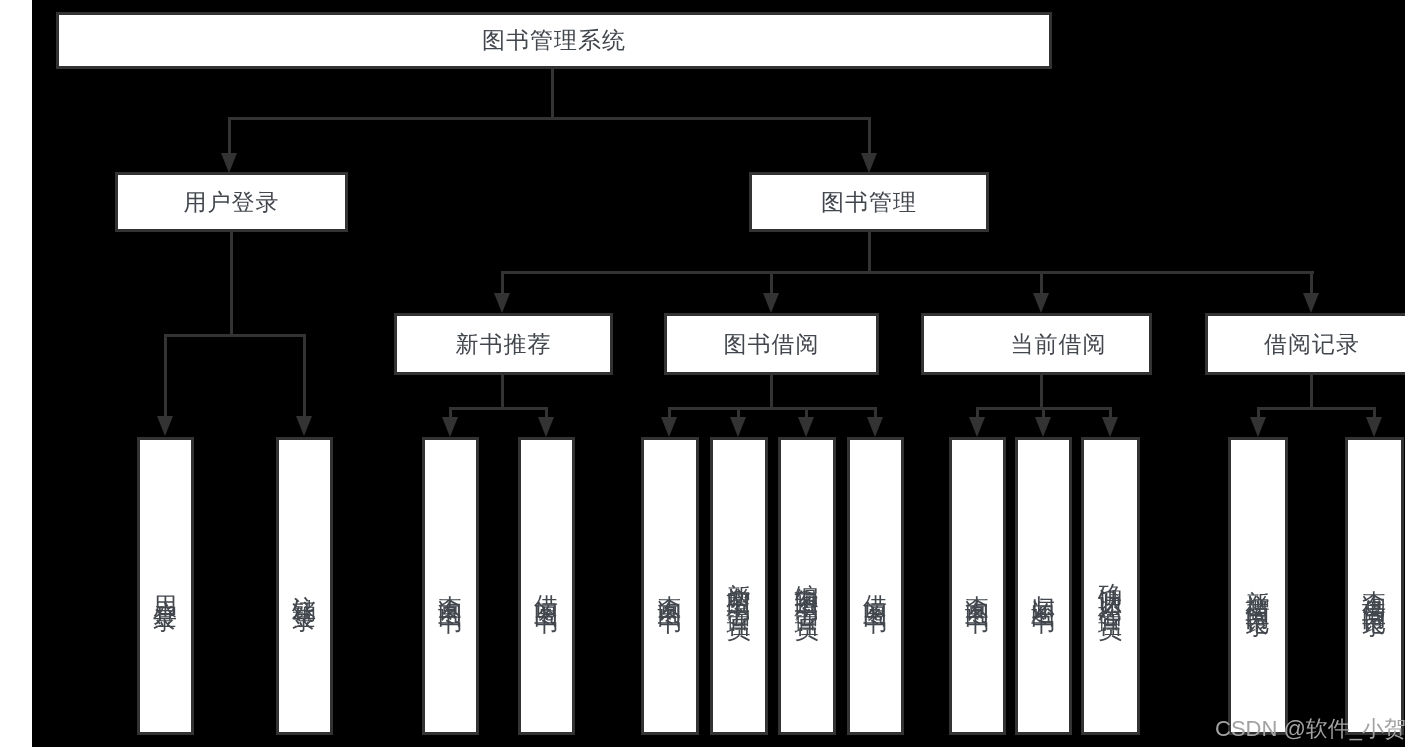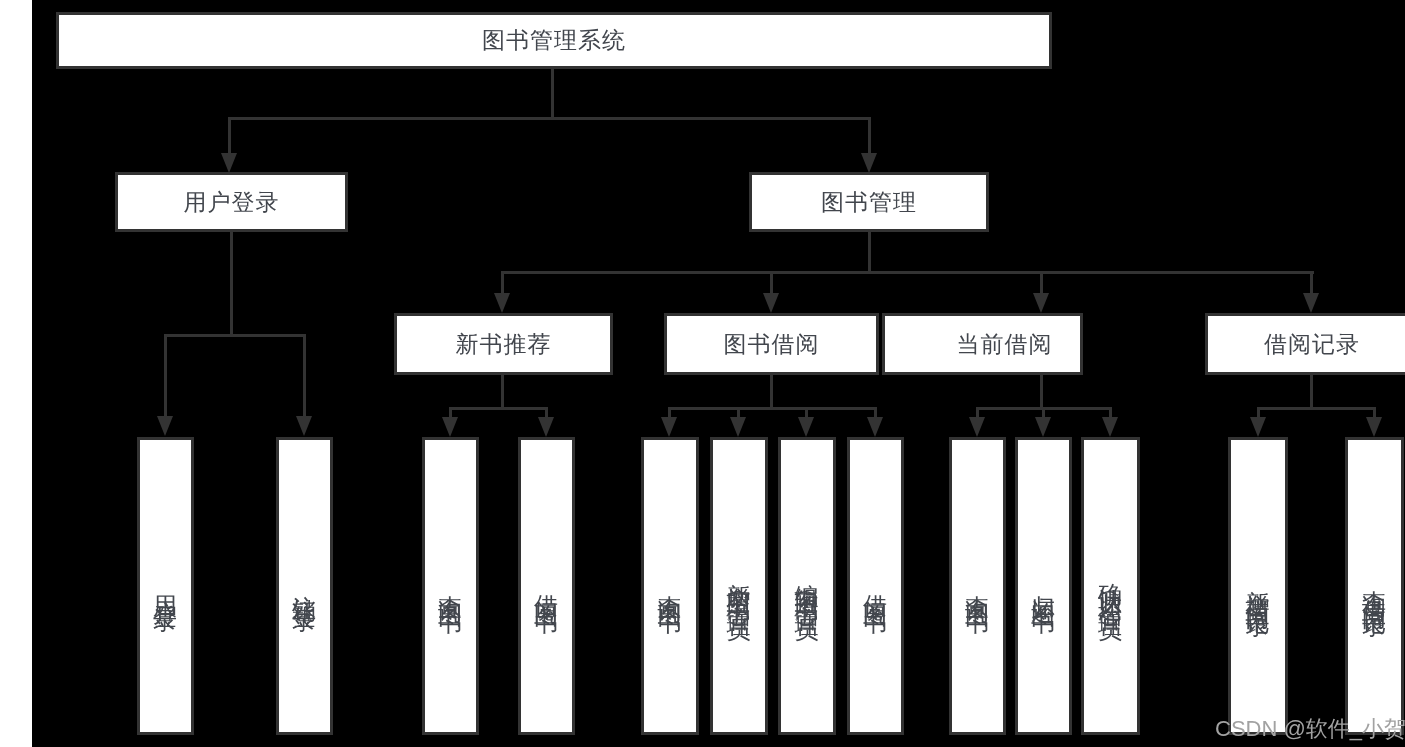--- a/index.html
+++ b/index.html
@@ -80,21 +80,21 @@
   <div class="ah" style="left:462px; top:293px;"></div>
   <div class="vline" style="left:738px; top:271px; height:24px;"></div>
   <div class="ah" style="left:731px; top:293px;"></div>
   <div class="vline" style="left:1008px; top:271px; height:24px;"></div>
   <div class="ah" style="left:1001px; top:293px;"></div>
   <div class="vline" style="left:1278px; top:271px; height:24px;"></div>
   <div class="ah" style="left:1271px; top:293px;"></div>
 
   <div class="node hnode" style="left:632px; top:313px; width:215px; height:62px;">图书借阅</div>
   <div class="node hnode" style="left:362px; top:313px; width:219px; height:62px;">新书推荐</div>
-  <div class="node hnode" style="left:850px; top:313px; width:201px; height:62px;padding-left:44px;">当前借阅</div>
+  <div class="node hnode" style="left:889px; top:313px; width:231px; height:62px;padding-left:44px;">当前借阅</div>
   <div class="node hnode" style="left:1173px; top:313px; width:214px; height:62px;">借阅记录</div>
 
   <div class="vline" style="left:469px; top:375px; height:35px;"></div>
   <div class="hline" style="left:417px; top:407px; width:99px;"></div>
   <div class="vline" style="left:417px; top:407px; height:14px;"></div>
   <div class="ah" style="left:410px; top:417px;"></div>
   <div class="vline" style="left:513px; top:407px; height:14px;"></div>
   <div class="ah" style="left:506px; top:417px;"></div>
 
   <div class="vline" style="left:738px; top:375px; height:35px;"></div>

